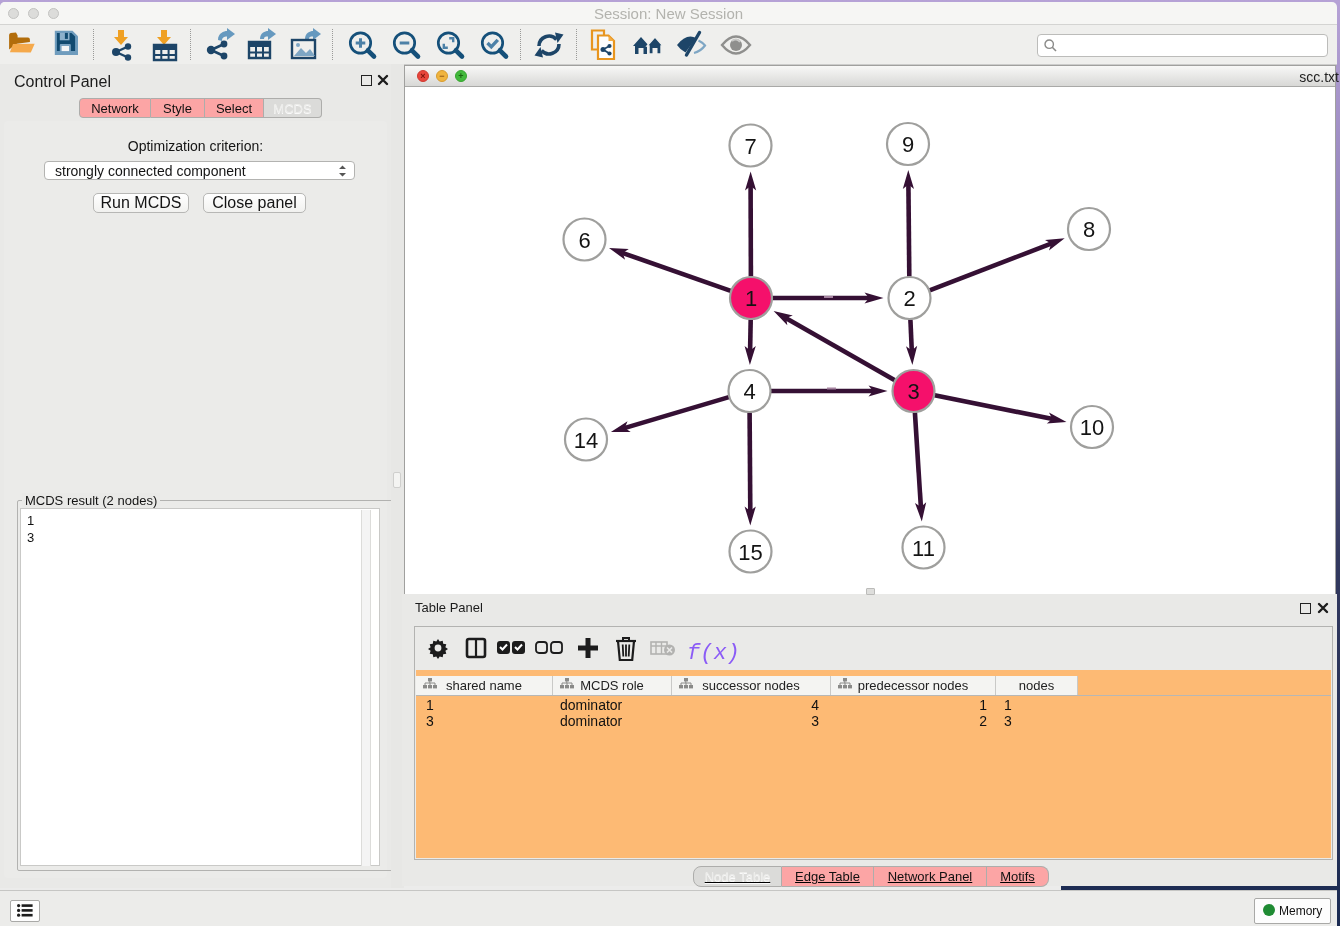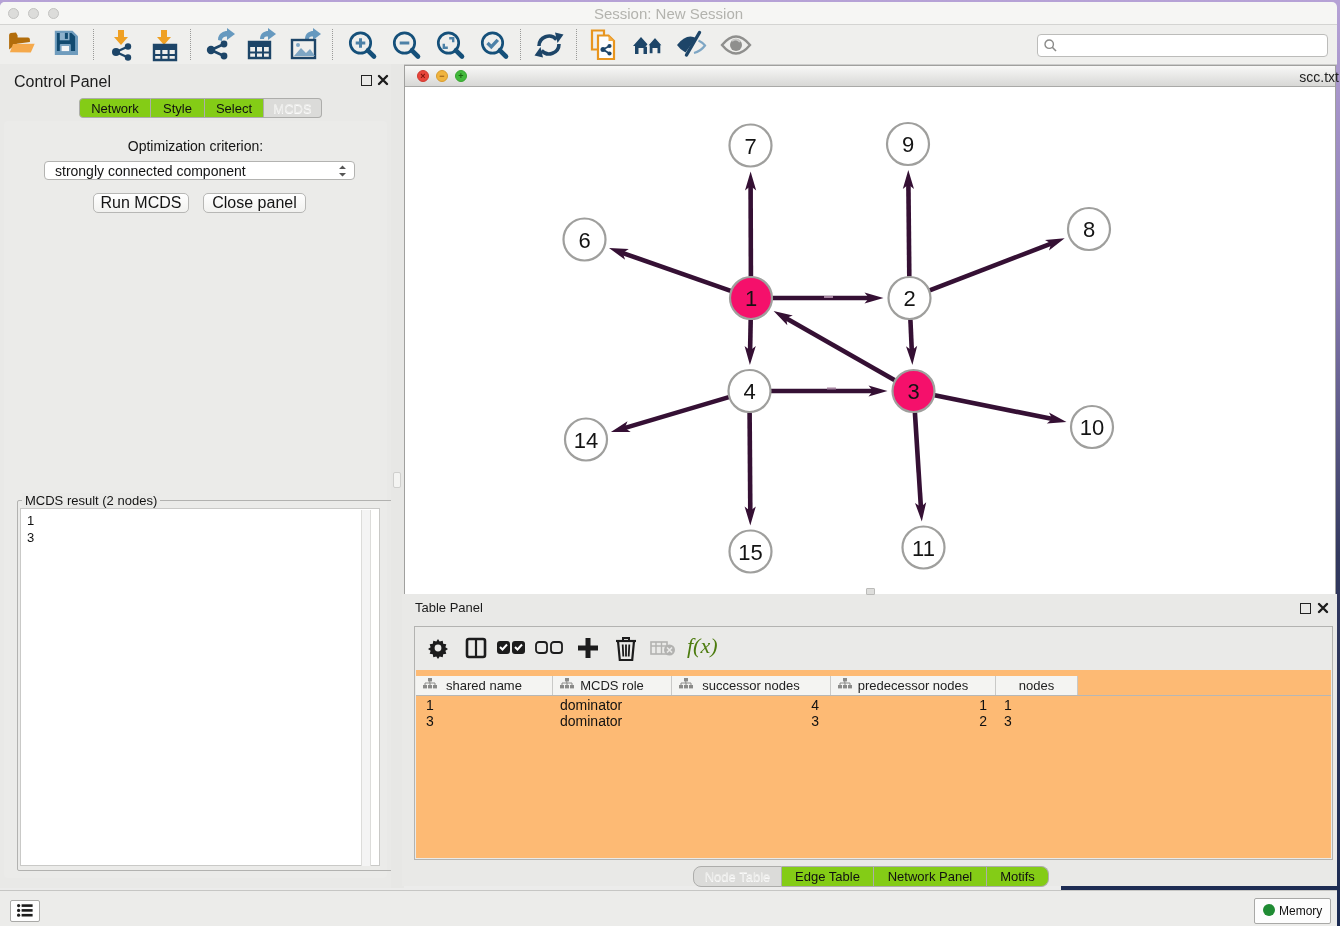--- a/index.html
+++ b/index.html
@@ -13,21 +13,21 @@
 #titletext{position:absolute;left:0;width:1337px;top:3px;text-align:center;font-size:15px;color:#b3b3ae;}
 
 #toolbar{position:absolute;left:0;top:23px;width:1337px;height:39px;background:#efefed;border-bottom:1px solid #cccccb;}
 .sep{position:absolute;top:4px;height:31px;width:0;border-left:1px dotted #9a9a98;}
 .tbi{position:absolute;top:3px;width:34px;height:34px;}
 #search{position:absolute;left:1037px;top:9px;width:289px;height:21px;background:#fff;border:1px solid #bcbcba;border-radius:4px;}
 
 #cp{position:absolute;left:0;top:62px;width:391px;height:824px;background:#e9e9e7;}
 #cp .hdr{position:absolute;left:14px;top:9px;font-size:16px;color:#1c1c1c;}
 .tabbar{position:absolute;display:flex;}
-.tab{box-sizing:border-box;height:20px;background:#84cc16;border:1px solid #adadab;border-left:none;font-size:13px;color:#111;text-align:center;line-height:19px;}
+.tab{box-sizing:border-box;height:20px;background:#fca5a5;border:1px solid #adadab;border-left:none;font-size:13px;color:#111;text-align:center;line-height:19px;}
 .tab.first{border-left:1px solid #adadab;border-radius:4px 0 0 4px;}
 .tab.last{border-radius:0 4px 4px 0;}
 .tab.sel{background:#dbdbd9;color:#ececea;text-shadow:0 1px 0 #fafafa;}
 #cpbody{position:absolute;left:4px;top:57px;width:383px;height:757px;background:#ebebe9;border-radius:4px;}
 #optlabel{position:absolute;left:0;top:74px;width:391px;text-align:center;font-size:14px;color:#141414;}
 #combo{position:absolute;left:44px;top:97px;width:311px;height:19px;background:#fff;border:1px solid #b3b3b1;border-radius:4px;box-sizing:border-box;}
 #combo .ct{position:absolute;left:10px;top:1px;font-size:14px;color:#141414;}
 .btn{position:absolute;height:20px;background:linear-gradient(#ffffff,#f1f1ef);border:1px solid #b7b7b5;border-radius:5px;box-sizing:border-box;font-size:16px;color:#141414;text-align:center;line-height:18px;}
 
 #fs{position:absolute;left:17px;top:436px;width:366px;height:369px;border:1px solid #b2b2b0;border-radius:2px;padding-left:40px;}
@@ -331,21 +331,21 @@
         <path d="M2 6 h20" stroke="#1c1c1c" stroke-width="2.2"></path>
         <path d="M9 3 h6 v3 h-6 z" fill="none" stroke="#1c1c1c" stroke-width="2"></path>
         <path d="M8.7 9.5 l.6 12 M12 9.5 v12 M15.3 9.5 l-.6 12" stroke="#1c1c1c" stroke-width="1.8"></path>
       </svg>
       <svg class="abs" style="left:235px;top:14px;" width="26" height="15" viewBox="0 0 26 15">
         <rect x="1" y="1" width="16" height="12" fill="none" stroke="#b2b2b0" stroke-width="1.6"></rect>
         <path d="M1 5 h16 M6 1 v12 M11.5 1 v12" stroke="#b2b2b0" stroke-width="1.4"></path>
         <circle cx="19.5" cy="9" r="5.5" fill="#b2b2b0"></circle>
         <path d="M17 6.5 l5 5 M22 6.5 l-5 5" stroke="#eaeae8" stroke-width="1.6"></path>
       </svg>
-      <div class="abs" style="left:272px;top:6px;font-family:Liberation Serif, serif;font-style:italic;font-size:22px;color:#4d7c0f;">f(x)</div>
+      <div class="abs" style="left:272px;top:14px;font-family:Liberation Mono, monospace;font-style:italic;font-size:22px;color:#8b5cf6;">f(x)</div>
       <div id="ttable">
 
         <div class="th" style="left:0px;width:137px;">shared name</div>
         <div class="th" style="left:137px;width:119px;">MCDS role</div>
         <div class="th" style="left:256px;width:159px;">successor nodes</div>
         <div class="th" style="left:415px;width:165px;">predecessor nodes</div>
         <div class="th" style="left:580px;width:82px;">nodes</div>
         <div class="abs" style="left:0;top:25px;width:915px;height:1px;background:#b7b7b5;"></div>
 
         <svg class="abs" style="left:7px;top:8px;" width="14" height="12" viewBox="0 0 14 12">
@@ -390,21 +390,21 @@
         <div class="rowv" style="left:144px;top:27px;">dominator</div>
         <div class="rowv" style="left:144px;top:43px;">dominator</div>
         <div class="rowv" style="left:330px;top:27px;width:73px;text-align:right;">4</div>
         <div class="rowv" style="left:330px;top:43px;width:73px;text-align:right;">3</div>
         <div class="rowv" style="left:500px;top:27px;width:71px;text-align:right;">1</div>
         <div class="rowv" style="left:500px;top:43px;width:71px;text-align:right;">2</div>
         <div class="rowv" style="left:588px;top:27px;">1</div>
         <div class="rowv" style="left:588px;top:43px;">3</div>
       </div>
     </div>
-    <div id="btabs" style="left:291px;top:272px;">
+    <div id="btabs" style="left:291px;top:272px;text-decoration:underline;">
       <div class="tab first sel" style="width:89px;height:21px;line-height:20px;border-radius:8px 0 0 8px;">Node Table</div>
       <div class="tab" style="width:92px;height:21px;line-height:20px;">Edge Table</div>
       <div class="tab" style="width:113px;height:21px;line-height:20px;">Network Panel</div>
       <div class="tab last" style="width:62px;height:21px;line-height:20px;border-radius:0 8px 8px 0;">Motifs</div>
     </div>
   </div>
   <div id="status">
     <div class="abs" style="left:10px;top:9px;width:28px;height:20px;background:#fdfdfd;border:1px solid #a9a9a7;border-radius:2px;">
       <svg class="abs" style="left:6px;top:3px;" width="16" height="13" viewBox="0 0 16 13">
         <g fill="#1c1c1c">

